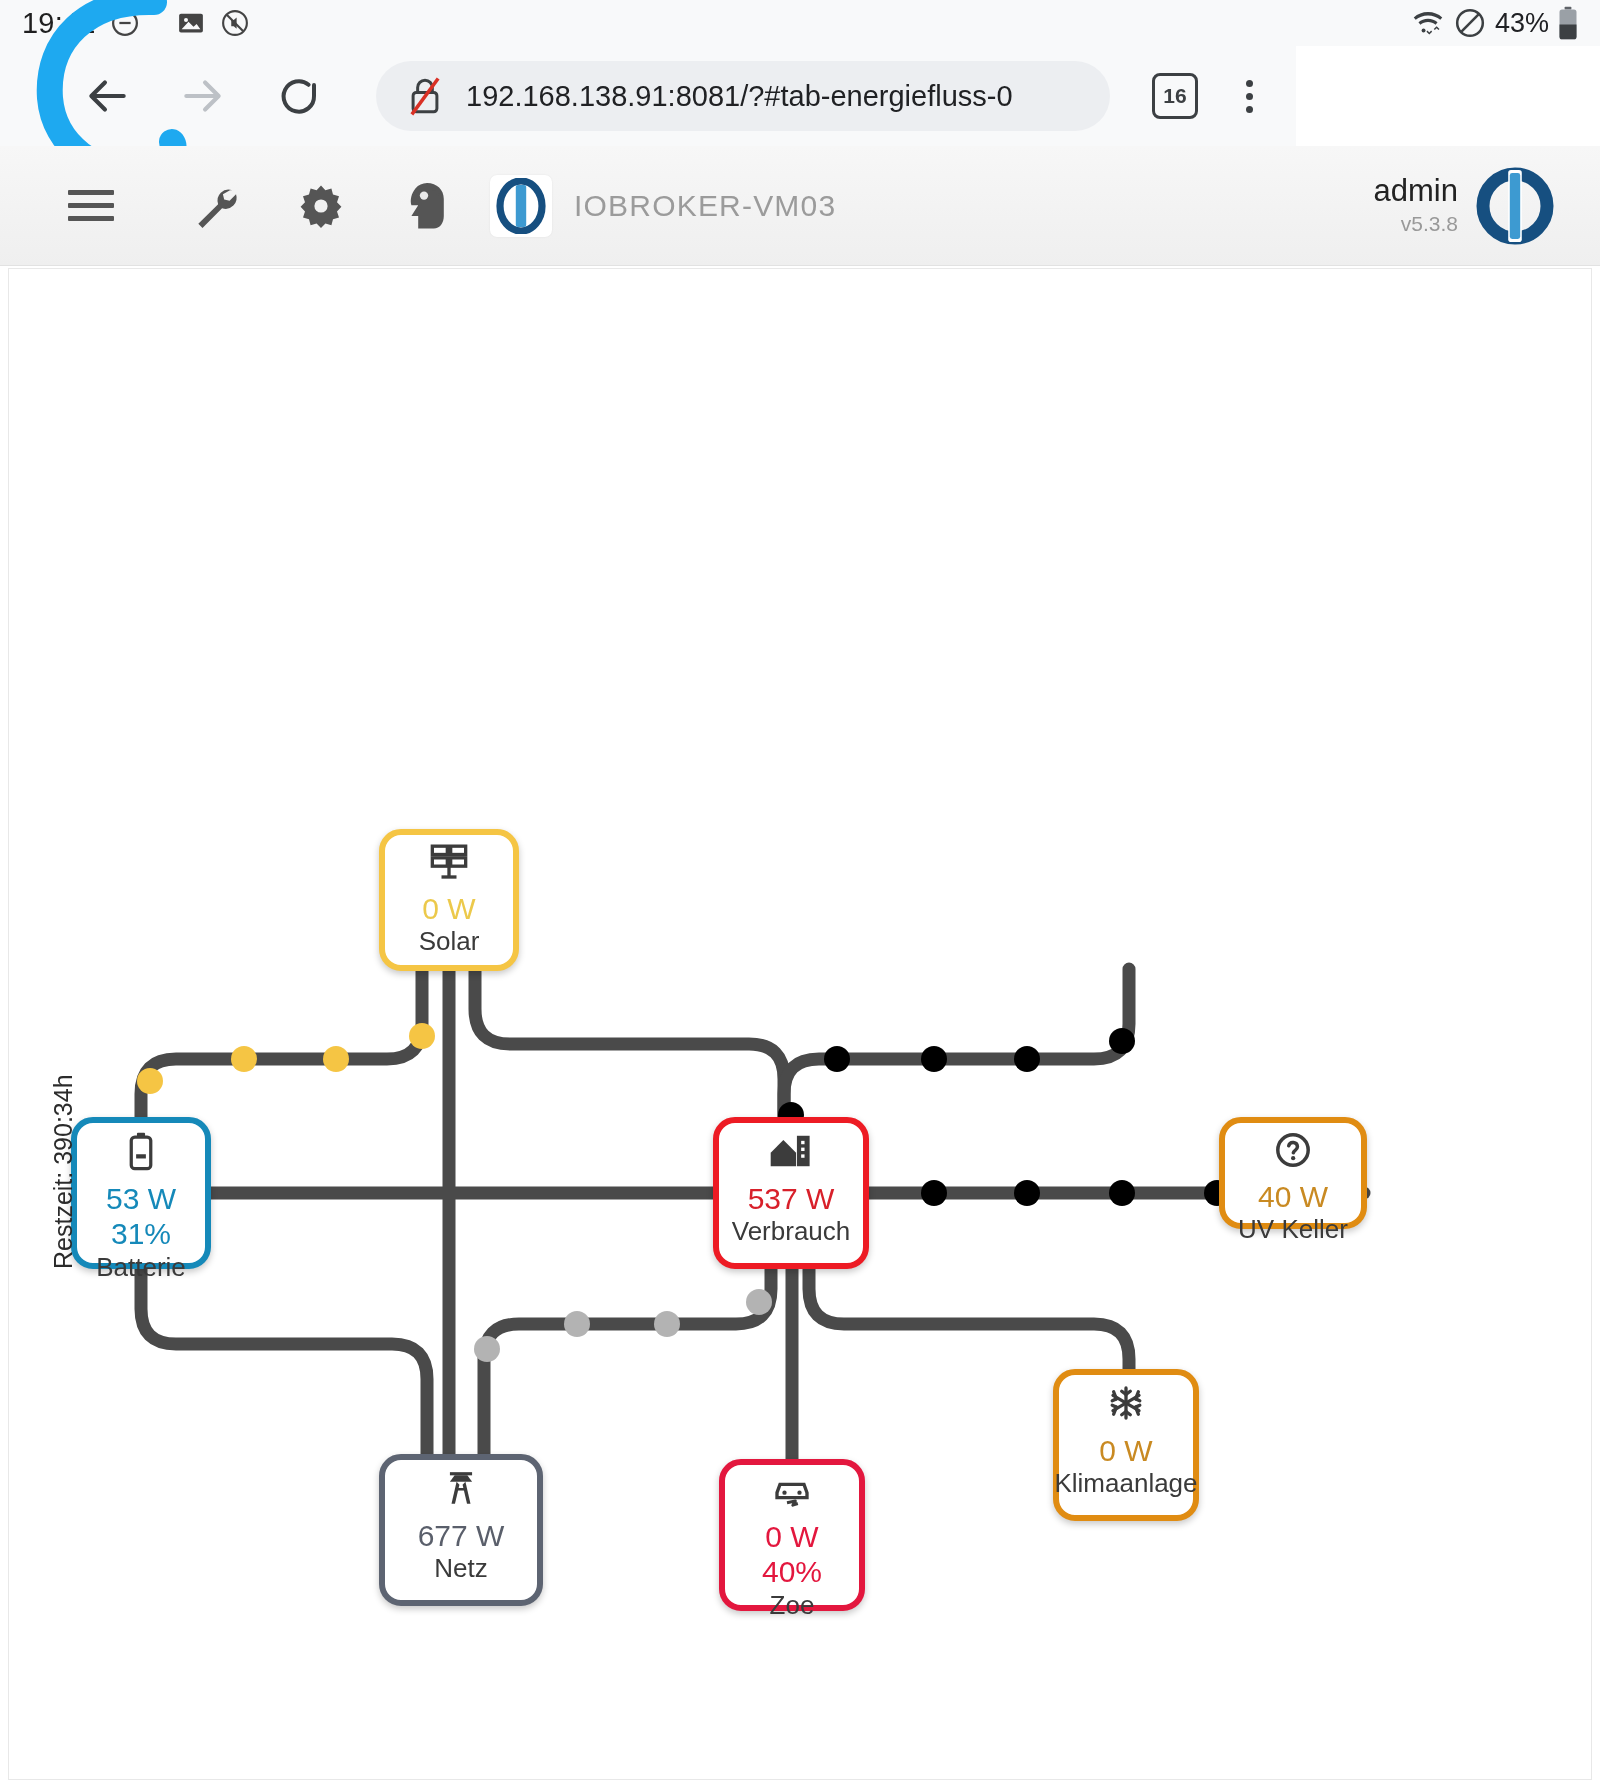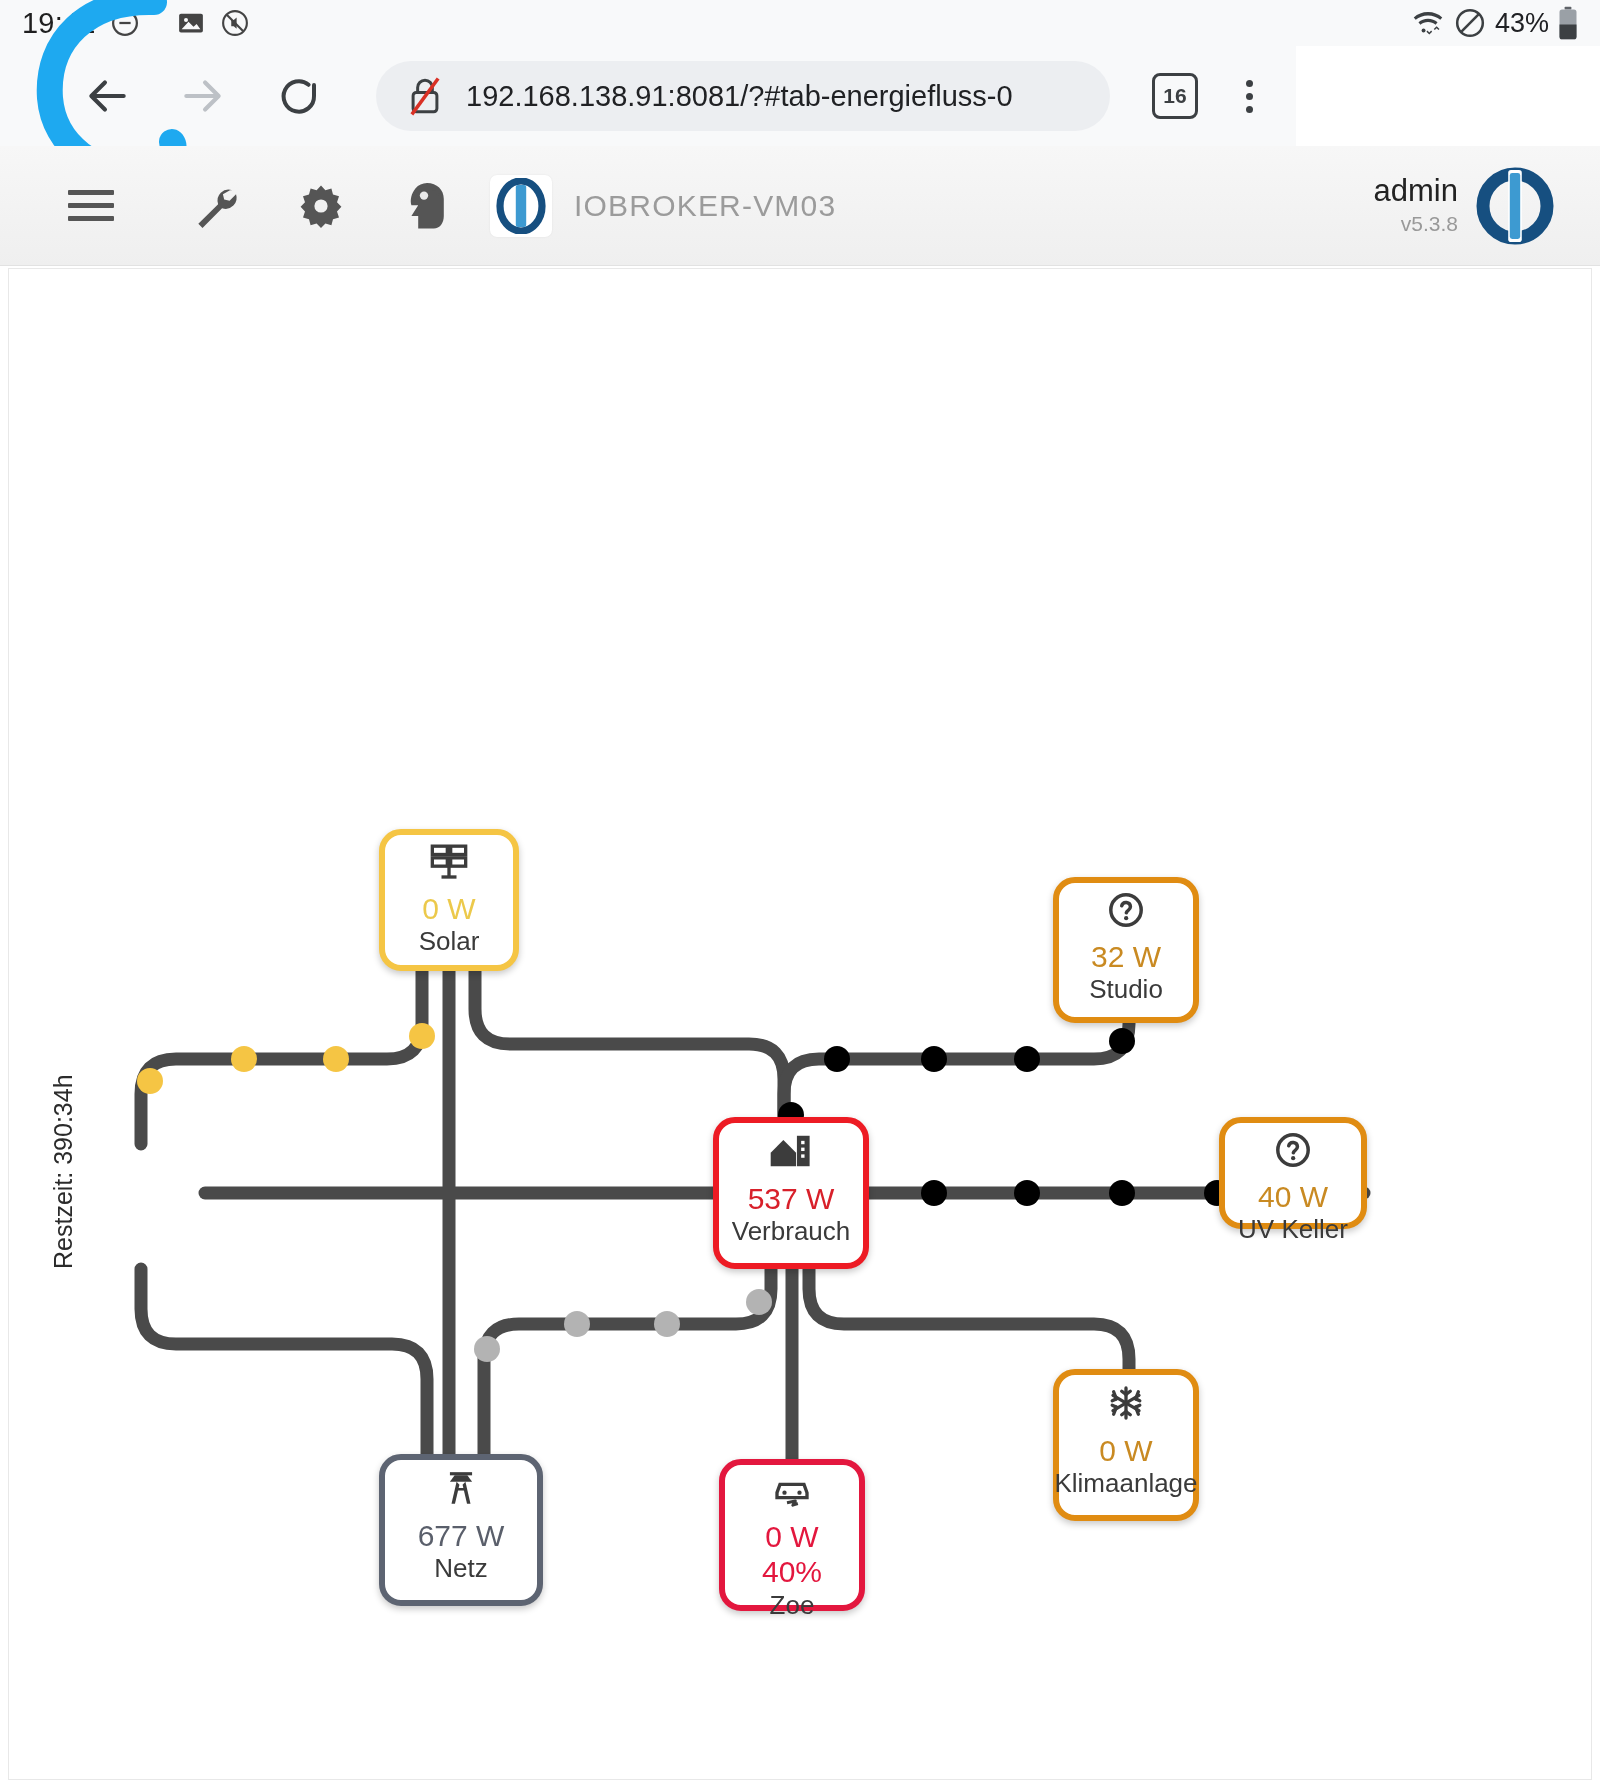--- a/index.html
+++ b/index.html
@@ -371,20 +371,32 @@
           <rect x="2" y="8.5" width="9" height="5" fill="none" stroke="#3c3c3c" stroke-width="2"></rect>
           <rect x="13" y="8.5" width="9" height="5" fill="none" stroke="#3c3c3c" stroke-width="2"></rect>
           <rect x="11" y="14" width="2" height="6" fill="#3c3c3c"></rect>
           <rect x="7.5" y="19" width="9" height="2" fill="#3c3c3c"></rect>
         </svg>
       </div>
       <div class="node-value" style="color:#ecc94b;">0 W</div>
       <div class="node-label">Solar</div>
     </div>
 
+    <div class="node" style="left:62px; top:848px; width:140px; height:152px; border-color:#1589b9;">
+      <div class="node-icon">
+        <svg width="26" height="40" viewBox="0 0 16 24">
+          <rect x="5.5" y="0.8" width="5" height="2.4" rx="0.6" fill="#3c3c3c"></rect>
+          <rect x="2" y="3.4" width="12" height="19.5" rx="2.2" fill="none" stroke="#3c3c3c" stroke-width="2"></rect>
+          <rect x="5" y="14" width="6" height="2.6" fill="#3c3c3c"></rect>
+        </svg>
+      </div>
+      <div class="node-value" style="color:#1589b9;">53 W</div>
+      <div class="node-sub" style="color:#1589b9;">31%</div>
+      <div class="node-label" style="margin-top:0;">Batterie</div>
+    </div>
 
     <div class="node" style="left:704px; top:848px; width:156px; height:152px; border-color:#ed1b24;">
       <div class="node-icon">
         <svg width="44" height="38" viewBox="0 0 26 22">
           <path d="M1 12 L8.5 4.5 L16 12 V20 H1 z" fill="#3c3c3c"></path>
           <rect x="16.5" y="2" width="7.5" height="18" fill="#3c3c3c"></rect>
           <rect x="19" y="5" width="2" height="2" fill="#fff"></rect>
           <rect x="19" y="9" width="2" height="2" fill="#fff"></rect>
           <rect x="19" y="13" width="2" height="2" fill="#fff"></rect>
         </svg>
@@ -414,31 +426,20 @@
           <circle cx="7.5" cy="11" r="1.3" fill="#3c3c3c"></circle>
           <circle cx="16.5" cy="11" r="1.3" fill="#3c3c3c"></circle>
           <path d="M9 17 L14 16 L12.5 18.5 L15.5 17.5" fill="none" stroke="#3c3c3c" stroke-width="1.8" stroke-linejoin="round"></path>
         </svg>
       </div>
       <div class="node-value" style="color:#e3173e;">0 W</div>
       <div class="node-sub" style="color:#e3173e;">40%</div>
       <div class="node-label" style="margin-top:0;">Zoe</div>
     </div>
 
-    <div class="node" style="left:1044px; top:608px; width:146px; height:146px; border-color:#e08c12;">
-      <div class="node-icon">
-        <svg width="38" height="38" viewBox="0 0 24 24">
-          <circle cx="12" cy="12" r="9.6" fill="none" stroke="#3c3c3c" stroke-width="2.2"></circle>
-          <path d="M9.3 9.3 a2.8 2.8 0 0 1 5.5 .7 c0 1.9-2.3 2.2-2.6 3.8" fill="none" stroke="#3c3c3c" stroke-width="2.2" stroke-linecap="round"></path>
-          <circle cx="12.1" cy="17.2" r="1.35" fill="#3c3c3c"></circle>
-        </svg>
-      </div>
-      <div class="node-value" style="color:#c98a22;">32 W</div>
-      <div class="node-label">Studio</div>
-    </div>
 
     <div class="node" style="left:1210px; top:848px; width:148px; height:112px; border-color:#e08c12;">
       <div class="node-icon">
         <svg width="38" height="38" viewBox="0 0 24 24">
           <circle cx="12" cy="12" r="9.6" fill="none" stroke="#3c3c3c" stroke-width="2.2"></circle>
           <path d="M9.3 9.3 a2.8 2.8 0 0 1 5.5 .7 c0 1.9-2.3 2.2-2.6 3.8" fill="none" stroke="#3c3c3c" stroke-width="2.2" stroke-linecap="round"></path>
           <circle cx="12.1" cy="17.2" r="1.35" fill="#3c3c3c"></circle>
         </svg>
       </div>
       <div class="node-value" style="color:#c98a22;">40 W</div>

